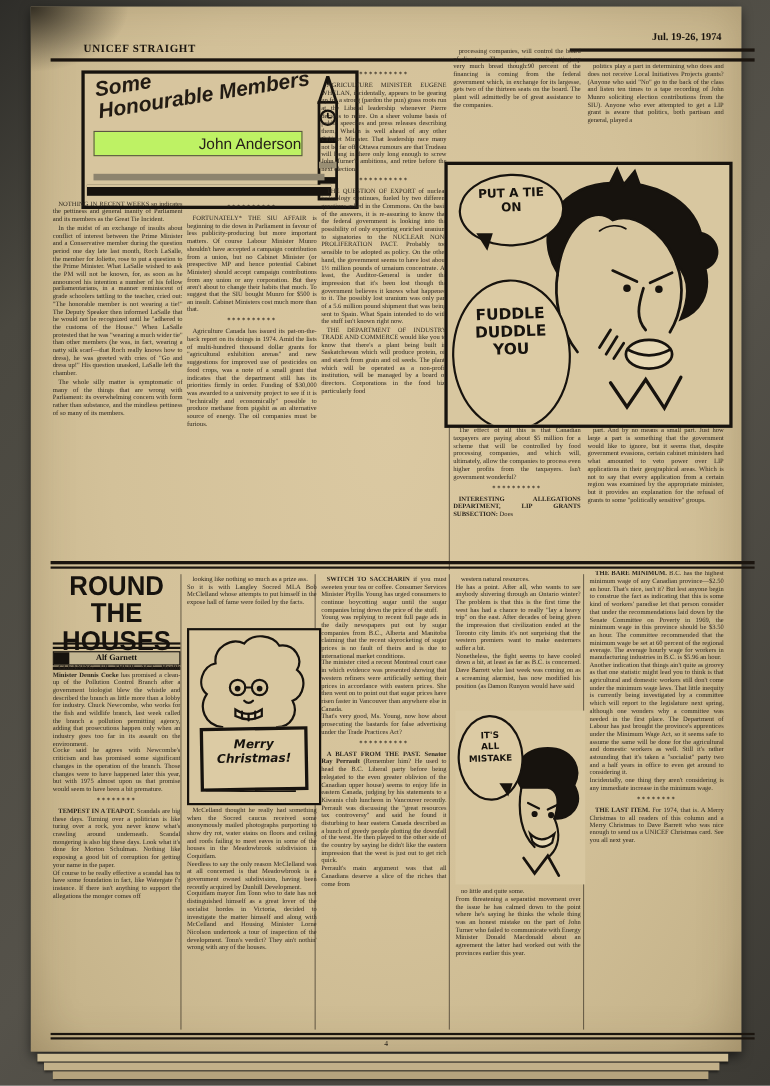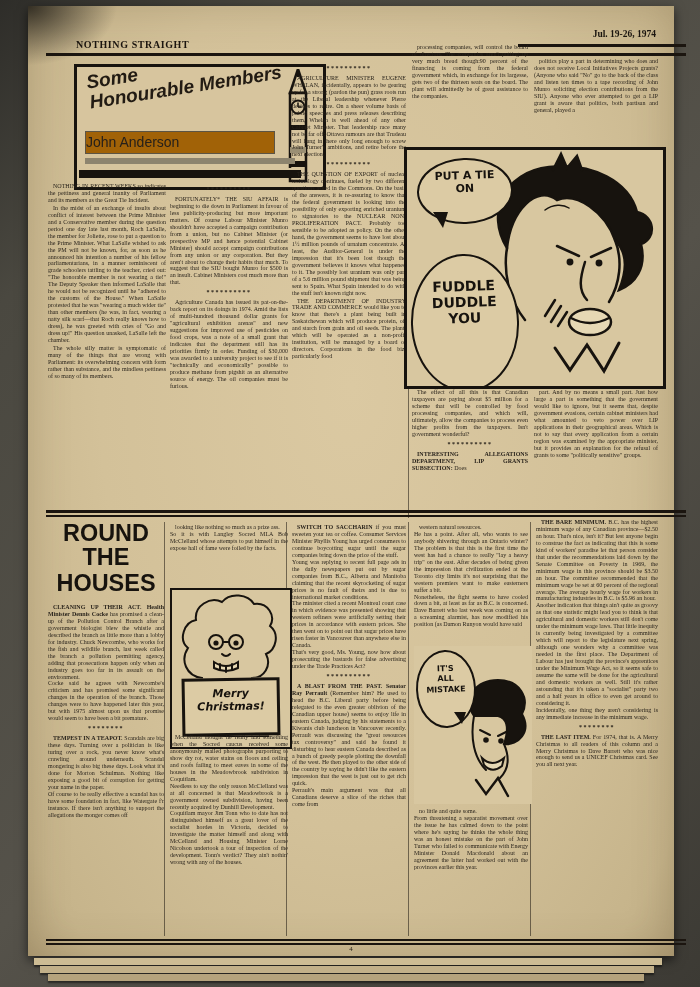--- a/index.html
+++ b/index.html
@@ -17,22 +17,22 @@
   }
   .edge-strip{position:absolute;left:34px;height:7px;background:#cdbc94;box-shadow:0 2px 2px rgba(0,0,0,.5);}
   
   .np-name{position:absolute;left:48px;top:34px;font:bold 10px/1 "Liberation Serif",serif;letter-spacing:.6px;color:#1b150f;}
   .np-date{position:absolute;right:18px;top:24px;font:bold 9.5px/1 "Liberation Serif",serif;color:#1b150f;}
   .rule{position:absolute;background:#1b150f;}
   
   .mastbox{position:absolute;left:46px;top:58px;width:246px;height:120px;border:3.5px solid #17130e;background:#d7c59e;overflow:hidden;}
   .mast-title{position:absolute;left:8px;top:6px;width:200px;transform:rotate(-9deg);transform-origin:0 0;
     font:italic 800 19px/1.04 "Liberation Sans",sans-serif;color:#221b13;}
-  .anderson-bar{position:absolute;left:8px;top:64px;width:188px;height:21px;background:#a16207;border:1px solid #5c5444;
-    font:14px/21px "Liberation Sans",sans-serif;color:#26201a;text-align:left;}
+  .anderson-bar{position:absolute;left:8px;top:52px;width:188px;height:21px;background:#bef264;border:1px solid #5c5444;
+    font:14px/21px "Liberation Sans",sans-serif;color:#26201a;text-align:right;}
   .stripe1{position:absolute;left:8px;top:91px;width:210px;height:6px;background:#8d english846e;background:#8d846e;}
   .stripe2{position:absolute;left:2px;top:101px;width:222px;height:8px;background:#17130e;border-top:2px solid #d7c59e;}
   .tower{position:absolute;right:4px;top:2px;}
   
   .col{position:absolute;font:6px/1.16 "Liberation Serif",serif;color:#2a241c;text-align:justify;overflow:hidden;}
   .story{white-space:pre-line;text-indent:5px;margin:0 0 1px;}
   .lead{font-weight:bold;}
   .sep{text-align:center;font-size:6px;letter-spacing:1.5px;margin:3px 0;text-indent:0;white-space:normal;font-weight:bold;}
   
   .cartoonbox{position:absolute;left:402px;top:147px;width:256px;height:236px;border:3.5px solid #17130e;background:#d8c7a0;overflow:hidden;}
@@ -41,34 +41,34 @@
   .bubble-tail{position:absolute;width:0;height:0;border-style:solid;}
   
   .bigheadline{position:absolute;left:48px;top:514px;width:116px;text-align:center;white-space:pre-line;
     font:800 23px/1.02 "Liberation Sans",sans-serif;color:#17130e;transform:scale(1.02,1.08);transform-origin:50% 0;}
   .byline-wrap{position:absolute;left:48px;top:576px;width:116px;}
   .byline-rule{height:2.5px;background:#17130e;margin:1.5px 0;}
   .byline-bar{position:relative;height:11px;background:#c3b democratic692;background:#c3b692;border:1px solid #17130e;
     font:bold 7.5px/10px "Liberation Serif",serif;text-align:center;color:#17130e;}
   .byline-tab{position:absolute;left:0;top:0;width:14px;height:100%;background:#17130e;}
   .vrule{position:absolute;width:1px;background:rgba(27,21,15,.55);}
-  .cartoon2{position:absolute;left:168px;top:582px;width:118px;height:157px;border:2.5px solid #17130e;background:#d8c7a0;overflow:hidden;}
+  .cartoon2{position:absolute;left:168px;top:565px;width:118px;height:157px;border:2.5px solid #17130e;background:#d8c7a0;overflow:hidden;}
   .sign{position:absolute;left:10px;top:88px;width:92px;height:46px;border:3px solid #17130e;background:#dccba4;
     font:italic 600 11px/1.2 "DejaVu Sans",sans-serif;color:#17130e;text-align:center;padding-top:6px;white-space:pre-line;transform:rotate(-1deg);}
   .cartoon3{position:absolute;left:412px;top:640px;width:118px;height:158px;background:#d8c7a0;overflow:hidden;}
   .pagenum{position:absolute;left:0;right:0;top:940px;text-align:center;font:7px/1 "Liberation Serif",serif;color:#2a241c;}
   .corner-shadow{position:absolute;left:0;top:0;width:90px;height:60px;background:radial-gradient(ellipse at 0 0,rgba(20,18,14,.8),transparent 70%);}
 </style>
 </head>
 <body>
 
 <div class="paper">
   <div class="corner-shadow"></div>
 
-  <div class="np-name">NOTHING STRAIGHT</div>
+  <div class="np-name">UNICEF STRAIGHT</div>
   <div class="np-date">Jul. 19-26, 1974</div>
   <div class="rule" style="left:490px;top:38px;width:168px;height:2.5px;"></div>
   <div class="rule" style="left:18px;top:47px;width:640px;height:3px;"></div>
 
   <div class="mastbox">
     <div class="mast-title">
       <div>Some</div>
       <div>Honourable Members</div>
     </div>
     <svg class="tower" width="42" height="114" viewBox="0 0 42 114">
@@ -154,20 +154,29 @@
   <div class="col" style="left:506px;top:383px;width:124px;height:128px;">
     <p class="story">part. And by no means a small part. Just how large a part is something that the government would like to ignore, but it seems that, despite government evasions, certain cabinet ministers had what amounted to veto power over LIP applications in their geographical areas. Which is not to say that every application from a certain region was examined by the appropriate minister, but it provides an explanation for the refusal of grants to some "politically sensitive" groups.</p>
   </div>
 
   <div class="rule" style="left:18px;top:504px;width:640px;height:2.5px;"></div>
   <div class="rule" style="left:18px;top:508.5px;width:640px;height:2.5px;"></div>
 
   <div class="bigheadline" style="left:20px;">ROUND
 THE
 HOUSES</div>
+  <div class="byline-wrap" style="left:20px;">
+    <div class="byline-rule"></div>
+    <div class="byline-rule"></div>
+    <div class="byline-bar">
+      <div class="byline-tab"></div>
+      <span>Alf Garnett</span>
+    </div>
+    <div class="byline-rule"></div>
+  </div>
 
   <div class="vrule" style="left:136px;top:516px;height:414px;"></div>
   <div class="vrule" style="left:258px;top:516px;height:414px;"></div>
   <div class="vrule" style="left:380px;top:516px;height:414px;"></div>
   <div class="vrule" style="left:502px;top:516px;height:414px;"></div>
 
   <div class="col" style="left:20px;top:598px;width:116px;height:332px;">
     <p class="story"><span class="lead">CLEANING UP THEIR ACT. Health Minister Dennis Cocke</span> <span>has promised a clean-up of the Pollution Control Branch after a government biologist blew the whistle and described the branch as little more than a lobby for industry. Chuck Newcombe, who works for the fish and wildlife branch, last week called the branch a pollution permitting agency, adding that prosecutions happen only when an industry goes too far in its assault on the environment.
 Cocke said he agrees with Newcombe's criticism and has promised some significant changes in the operation of the branch. Those changes were to have happened later this year, but with 1975 almost upon us that promise would seem to have been a bit premature.</span></p>
     <div class="sep">********</div>

